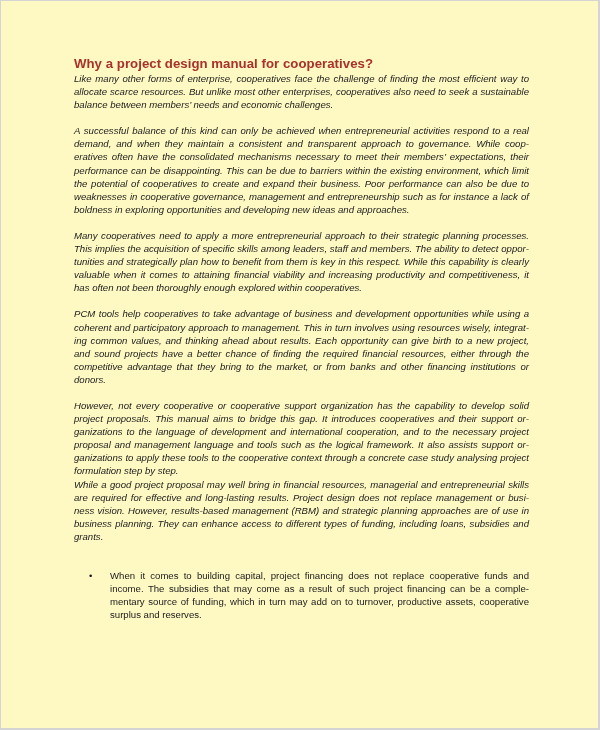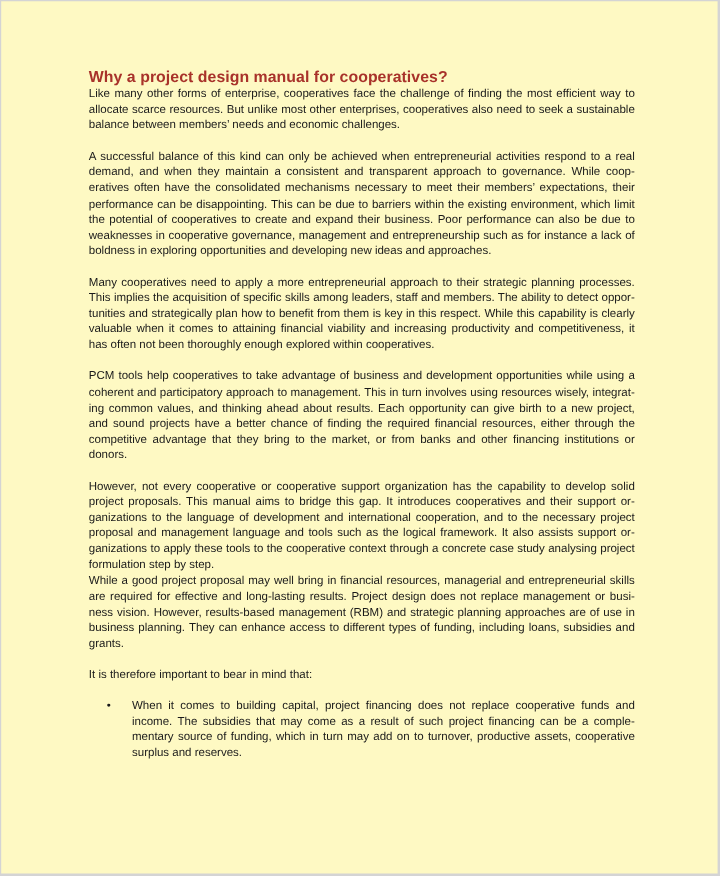--- a/index.html
+++ b/index.html
@@ -38,20 +38,21 @@
       line-height: 16px;
       color: #a8322a;
       letter-spacing: 0.05px;
     }
     p.para {
       margin: 0;
       font-size: 9.6px;
       line-height: 13.1px;
       text-align: justify;
       color: #1a1a1a;
+      font-style: italic;
     }
     .heading-1 { margin-bottom: 12px; }
     .gap { height: 13px; }
     .heading-2 { margin-top: 17px; margin-bottom: 11px; }
     ul.bullets {
       list-style: none;
       margin: 0;
       padding: 0;
     }
     ul.bullets li {
@@ -81,21 +82,20 @@
     <div class="gap"></div>
     <p class="para">Many cooperatives need to apply a more entrepreneurial approach to their strategic planning processes. This implies the acquisition of specific skills among leaders, staff and members. The ability to detect oppor­tunities and strategically plan how to benefit from them is key in this respect. While this capability is clearly valuable when it comes to attaining financial viability and increasing productivity and competitiveness, it has often not been thoroughly enough explored within cooperatives.</p>
     <div class="gap"></div>
     <p class="para">PCM tools help cooperatives to take advantage of business and development opportunities while using a coherent and participatory approach to management. This in turn involves using resources wisely, integrat­ing common values, and thinking ahead about results. Each opportunity can give birth to a new project, and sound projects have a better chance of finding the required financial resources, either through the com­petitive advantage that they bring to the market, or from banks and other financing institutions or donors.</p>
     <div class="gap"></div>
     <p class="para">However, not every cooperative or cooperative support organization has the capability to develop solid project proposals. This manual aims to bridge this gap. It introduces cooperatives and their support or­ganizations to the language of development and international cooperation, and to the necessary project proposal and management language and tools such as the logical framework. It also assists support or­ganizations to apply these tools to the cooperative context through a concrete case study analysing project formulation step by step.</p>
 
 
     <p class="para">While a good project proposal may well bring in financial resources, managerial and entrepreneurial skills are required for effective and long-lasting results.  Project design does not replace management or busi­ness vision. However, results-based management (RBM) and strategic planning approaches are of use in business planning. They can enhance access to different types of funding, including loans, subsidies and grants.</p>
     <div class="gap"></div>
-    <p class="para">It is therefore important to bear in mind that:</p>
     <div class="gap"></div>
 
     <ul class="bullets">
       <li>
         <span class="bullet">•</span>
         <span>When it comes to building capital, project financing does not replace cooperative funds and income. The subsidies that may come as a result of such project financing can be a comple­mentary source of funding, which in turn may add on to turnover, productive assets, cooperative surplus and reserves.</span>
       </li>
     </ul>
 
   </div>

